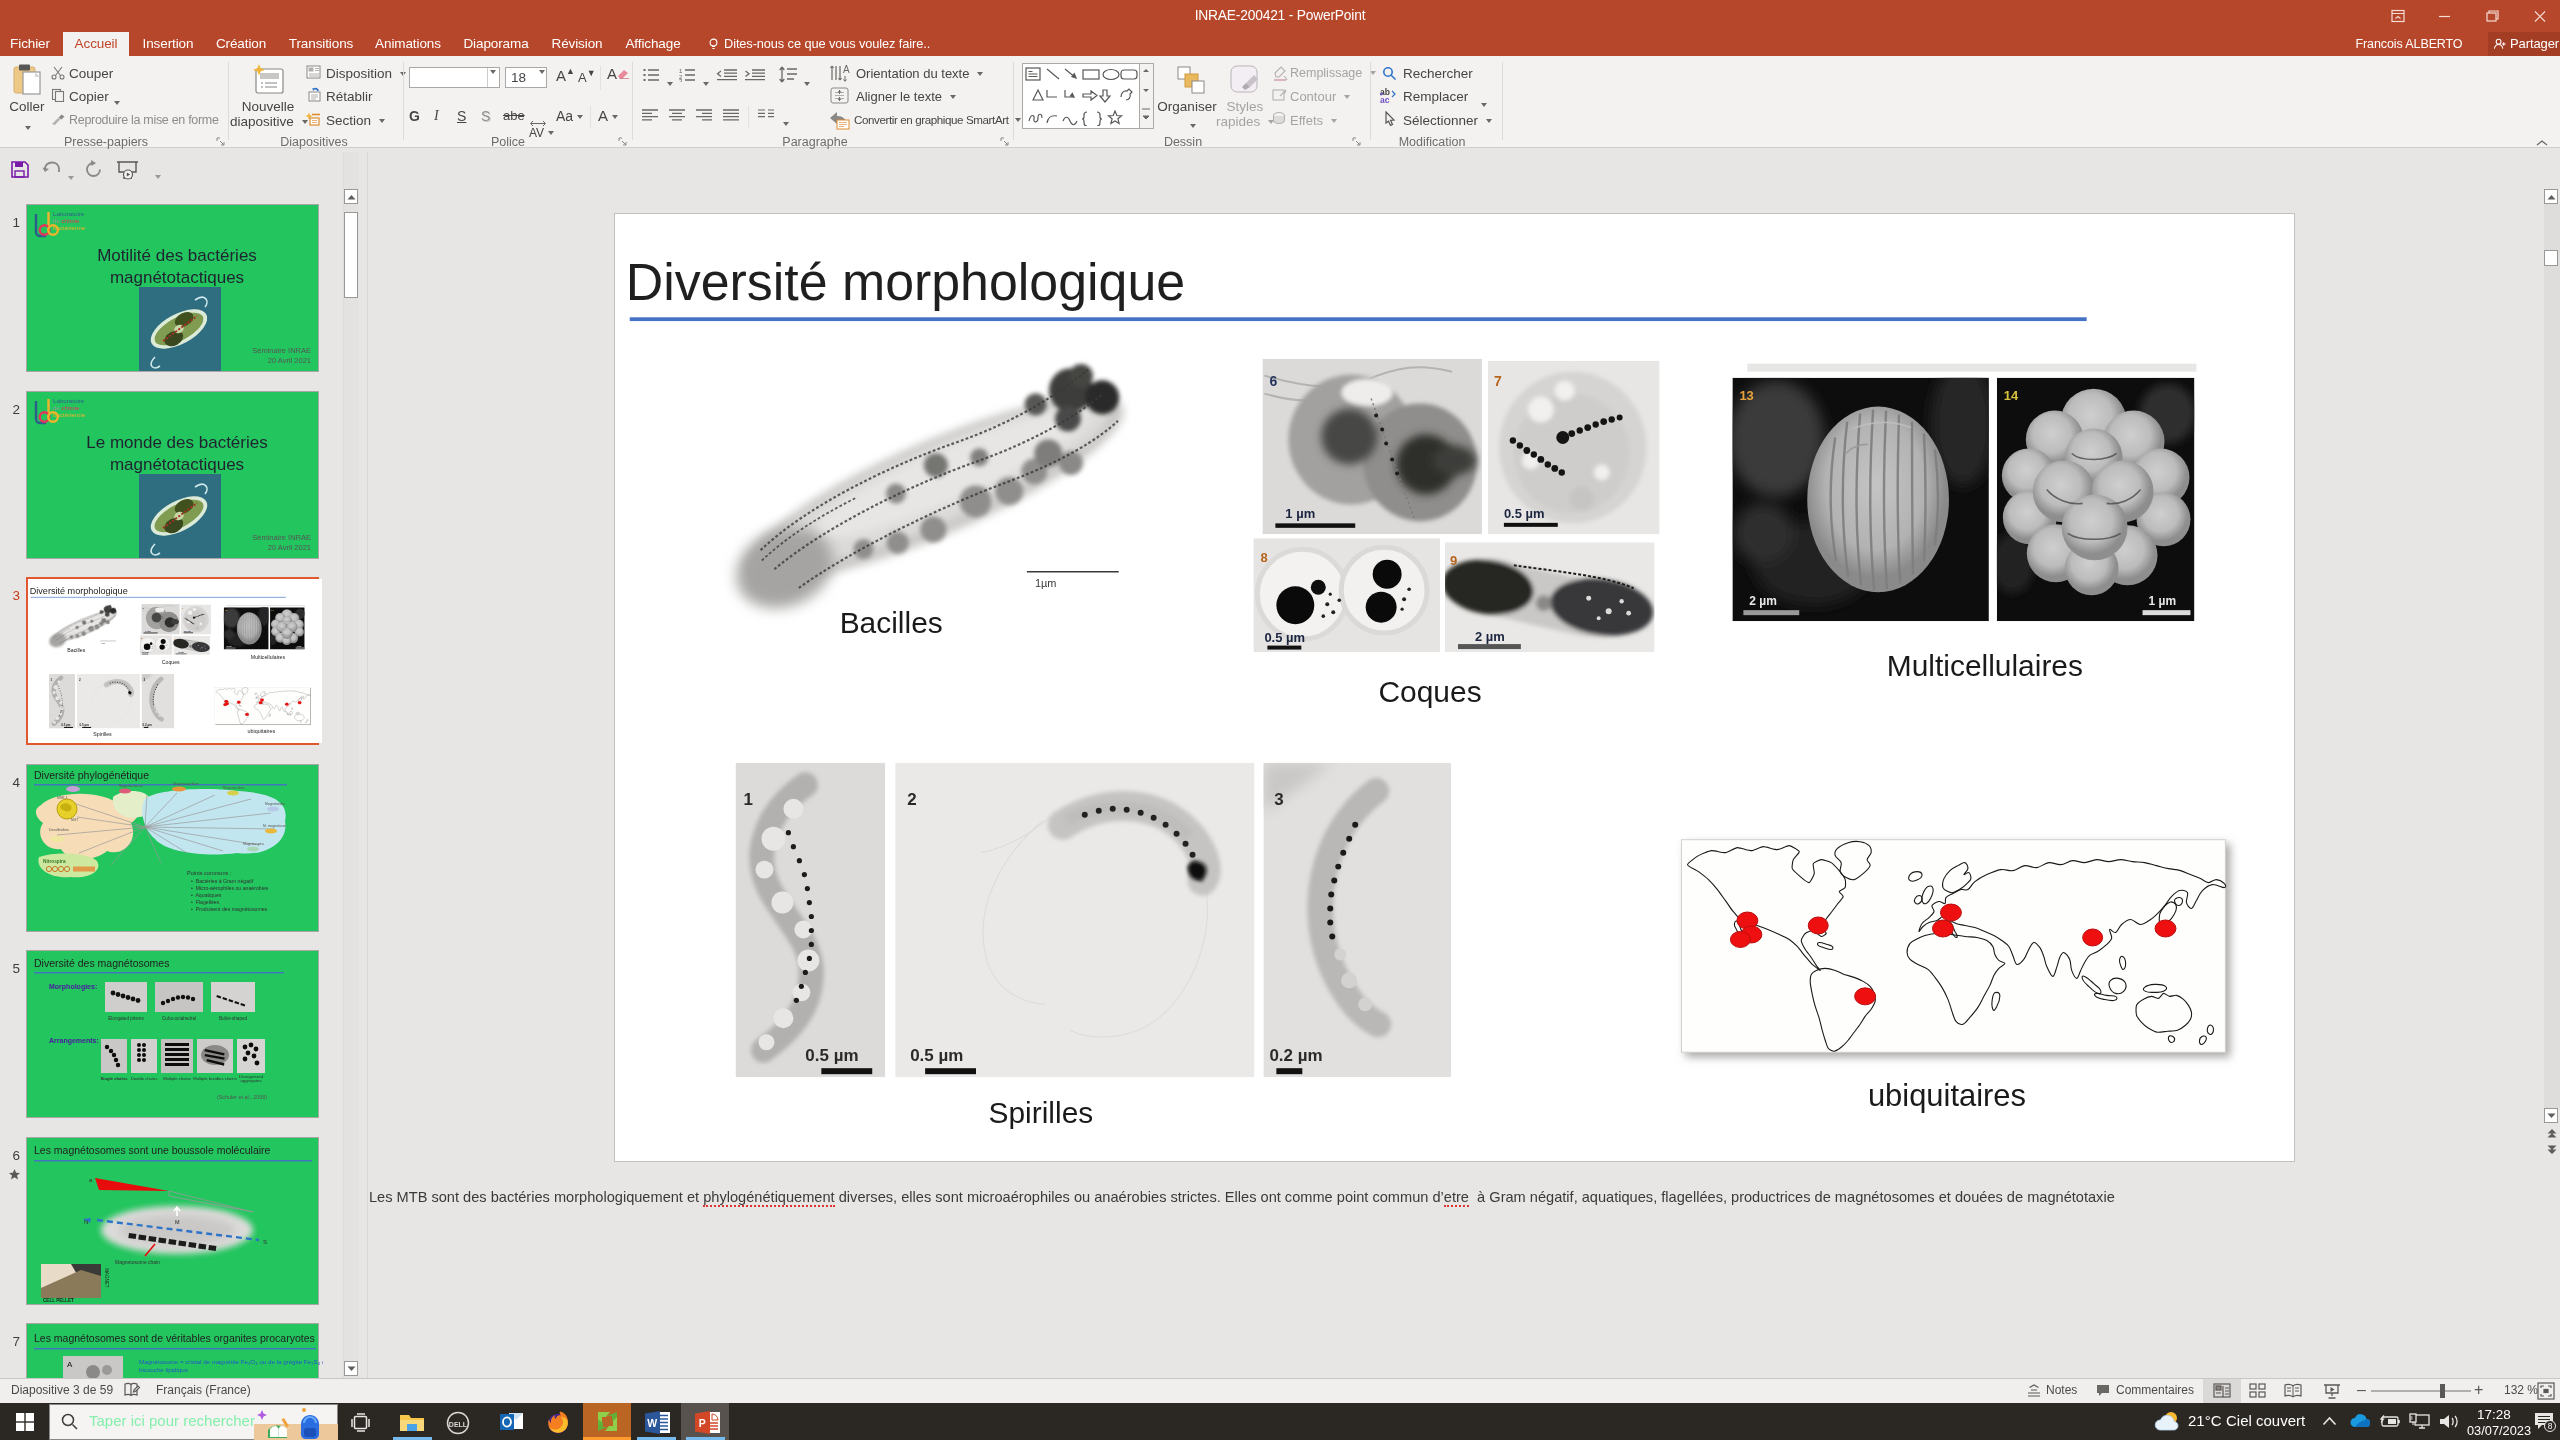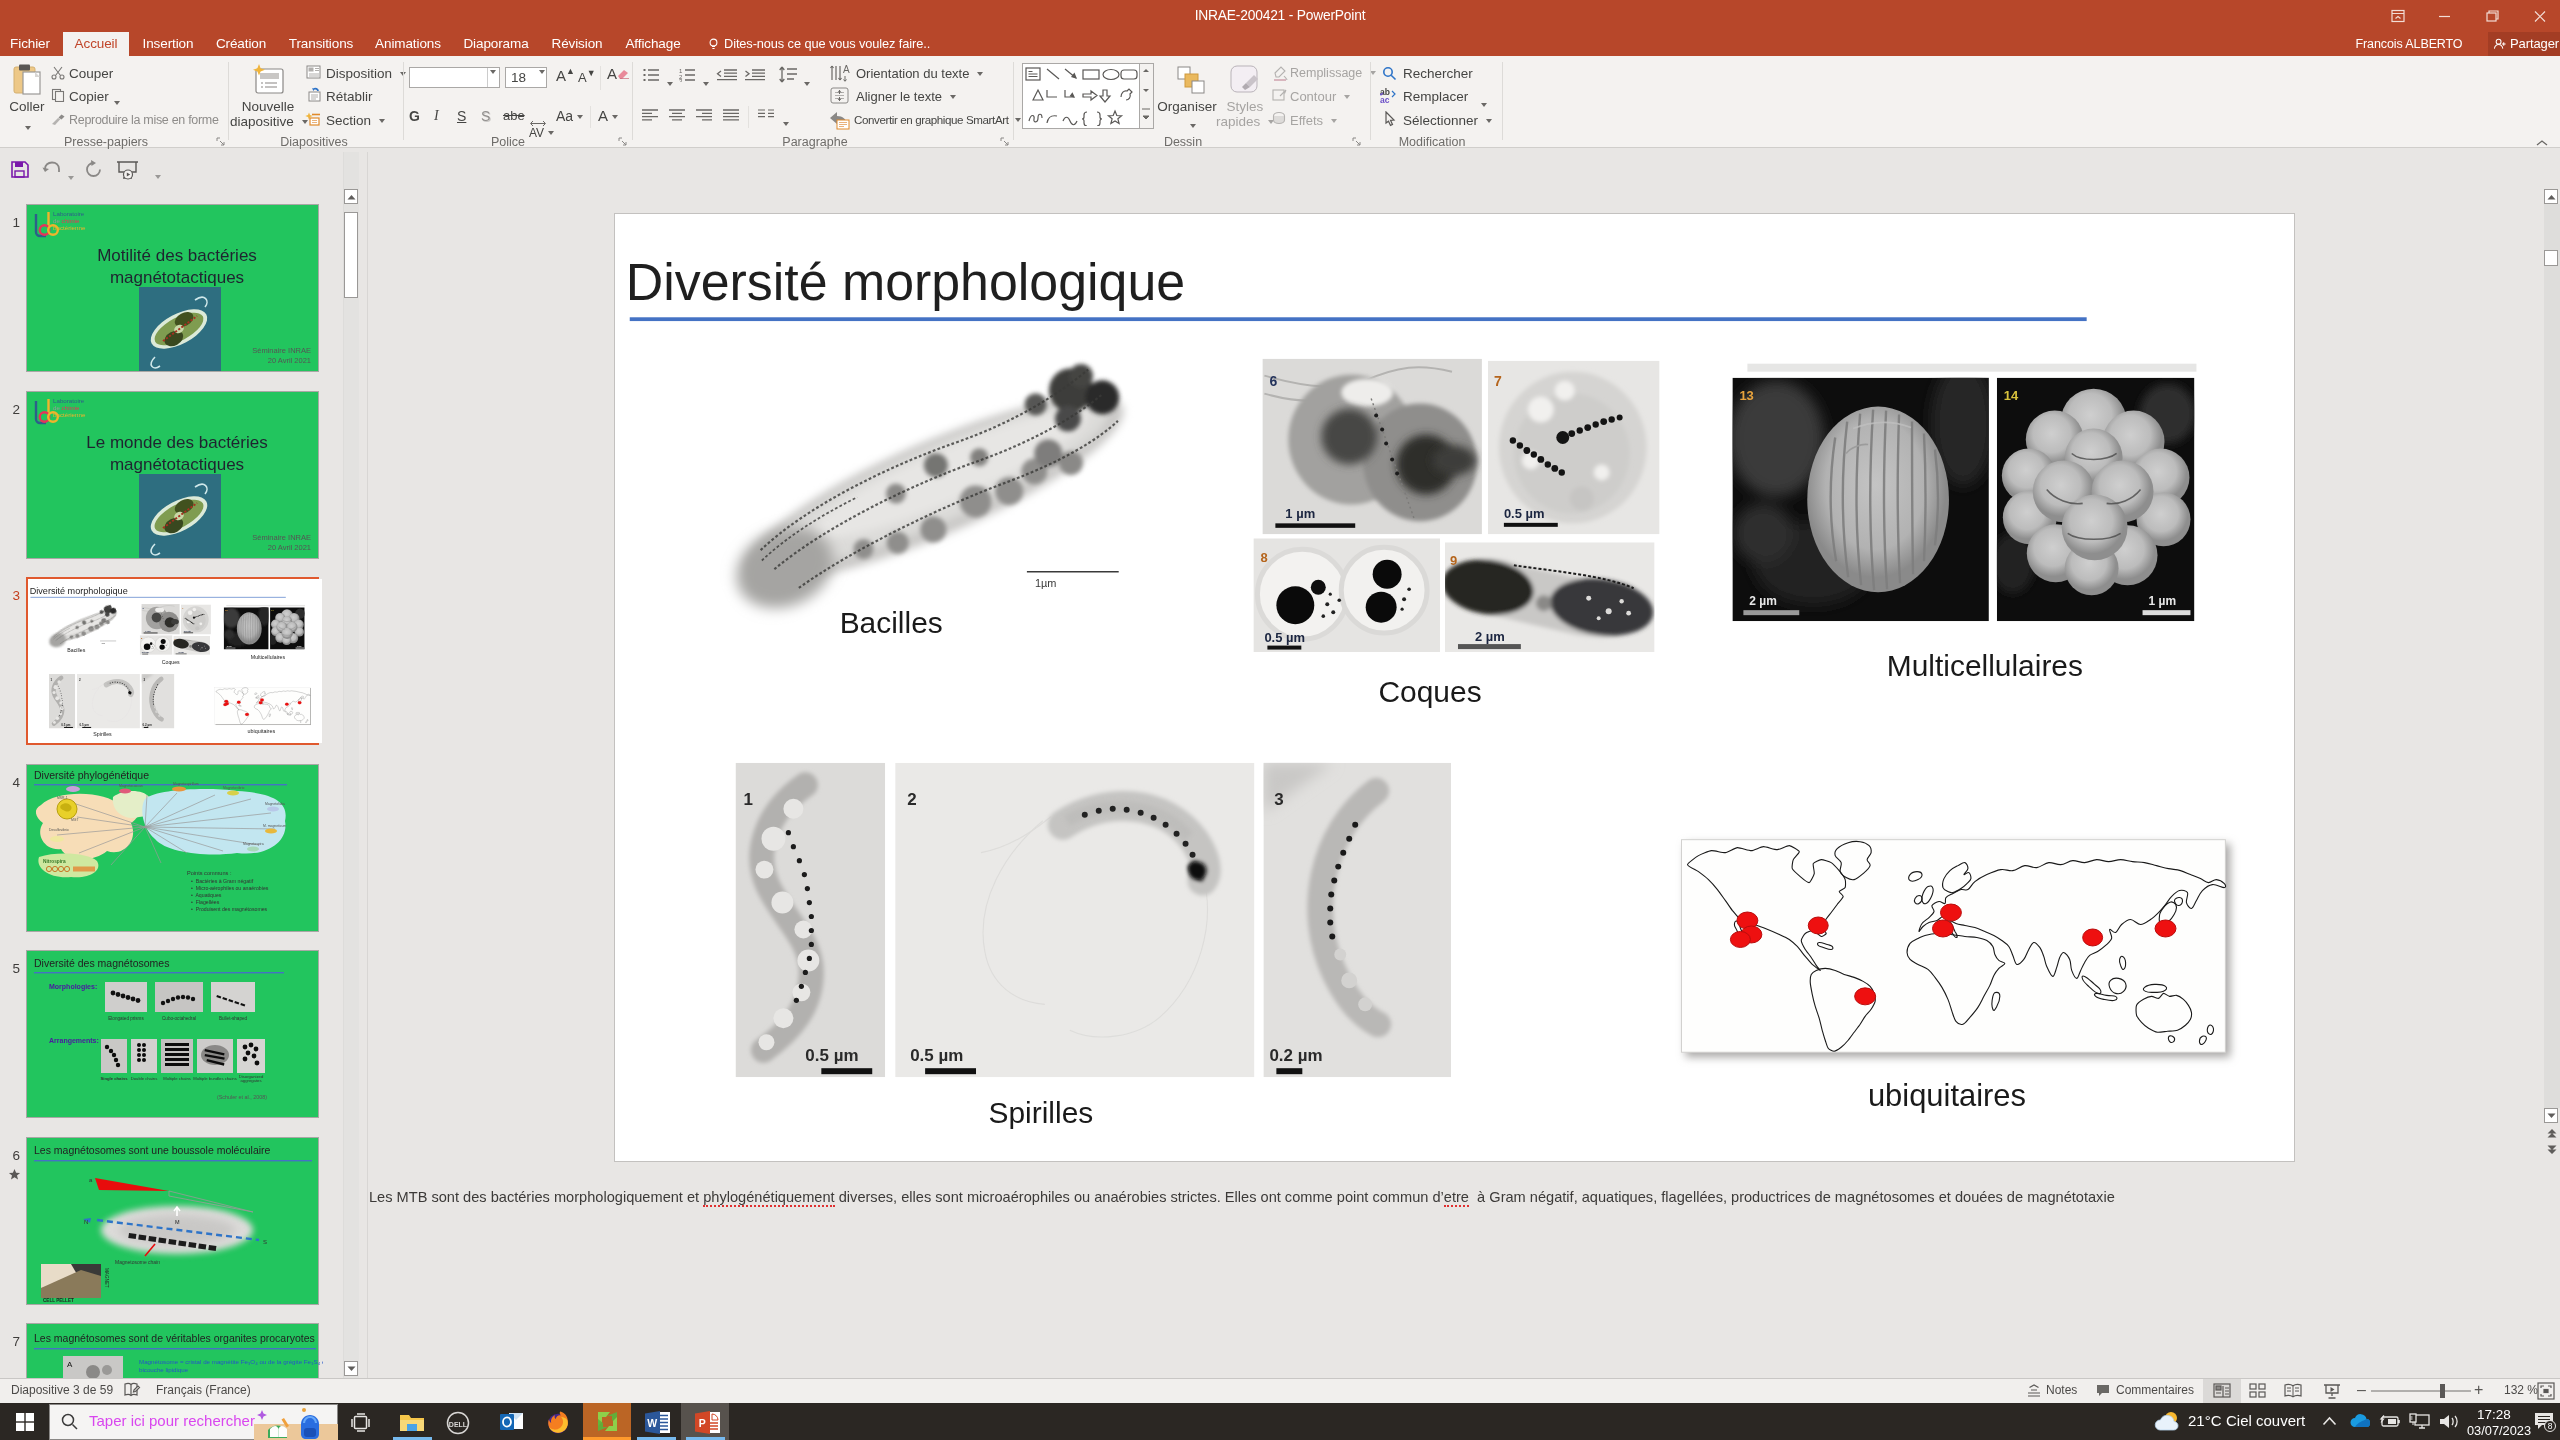--- a/index.html
+++ b/index.html
@@ -1116,21 +1116,21 @@
         </g>
       </svg>
 
     <div class="abs" style="left:49px;top:1px;width:289px;height:36px;background:#f5f4f3;border:1px solid #8a8886;"></div>
     <svg class="abs" style="left:60px;top:9px;" width="19" height="19" viewBox="0 0 19 19">
         <g stroke="#3b3b3b" stroke-width="1.5" fill="none">
           <circle cx="8" cy="8" r="5.5"></circle>
           <path d="M12.5 12.5L17 17"></path>
         </g>
       </svg>
-    <div class="abs" style="left:89px;top:9px;font-size:15px;color:#d946ef;">Taper ici pour rechercher</div>
+    <div class="abs" style="left:89px;top:9px;font-size:15px;color:#86efac;">Taper ici pour rechercher</div>
 
     <div class="abs" style="left:254px;top:1px;width:84px;height:36px;overflow:hidden;">
       <div class="abs" style="left:0px;top:20px;width:84px;height:16px;background:#ecc89a;"></div>
       <path><svg class="abs" style="left:0;top:0;" width="84" height="36" viewBox="0 0 84 36">
         <path d="M8 6l1.5 3.5L13 11l-3.5 1.5L8 16l-1.5-3.5L3 11l3.5-1.5z" fill="#b05ae0"></path>
         <circle cx="50" cy="6" r="2" fill="#e8a33d"></circle>
         <g>
           <path d="M14 26c5-6 14-6 19 0v8H14z" fill="#3cab5a"></path>
           <path d="M16 25c4-4 7-4 8.5 0v8H16z" fill="#fdfdfc"></path>
           <path d="M33 25c-4-4-7-4-8.5 0v8h8.5z" fill="#fdfdfc"></path>

